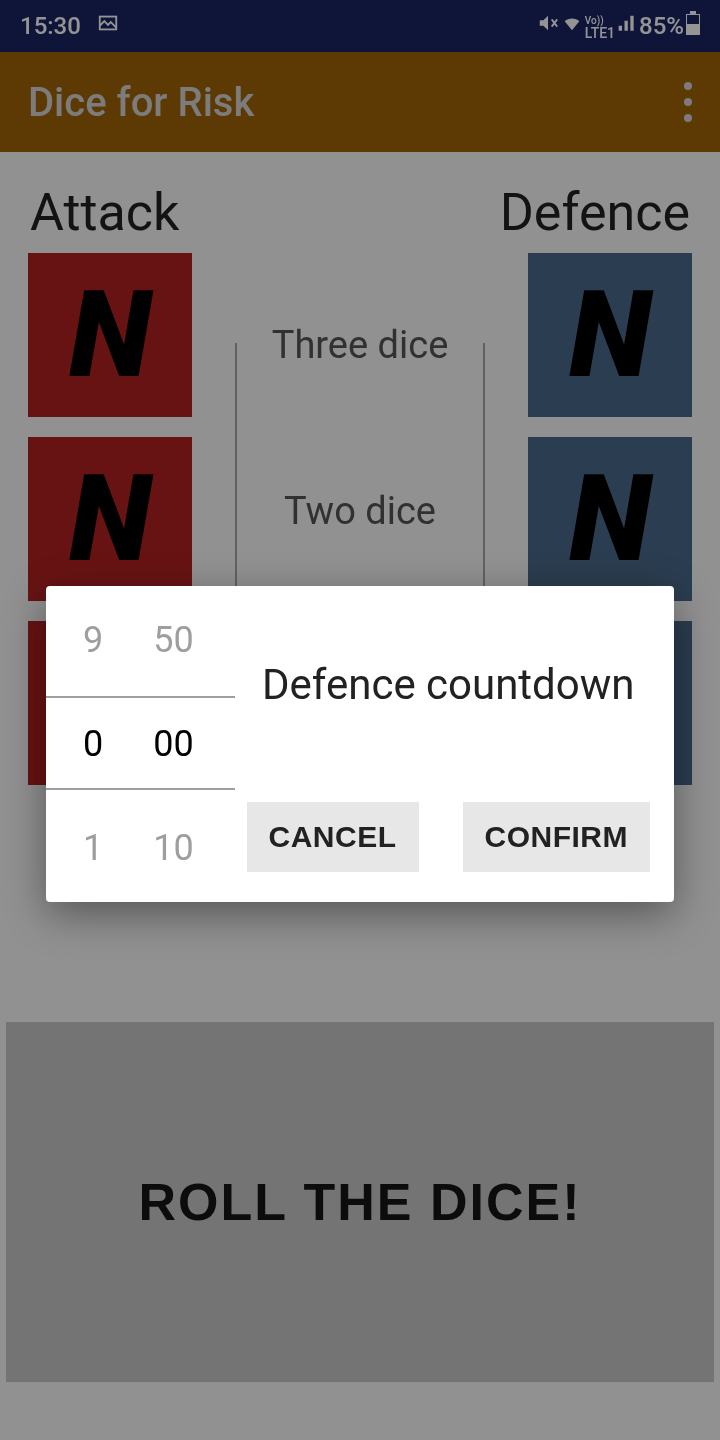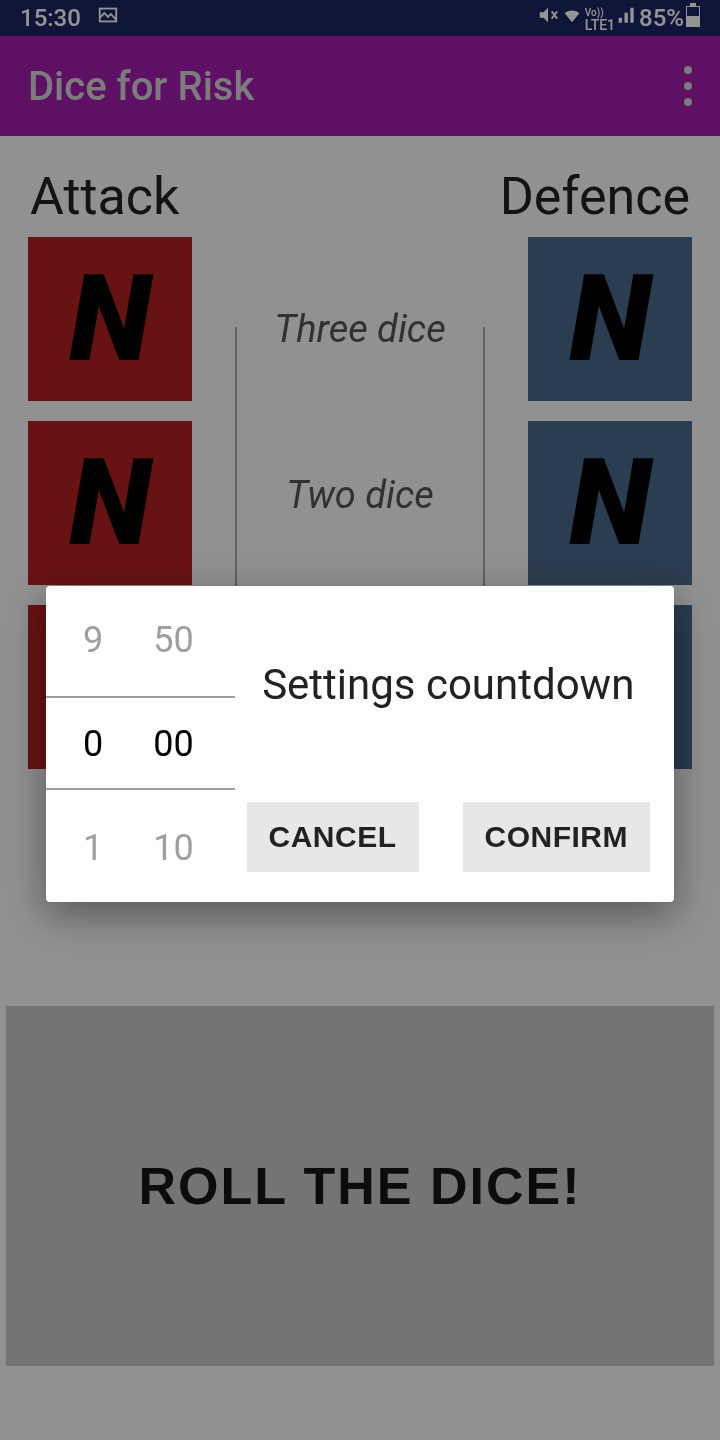--- a/index.html
+++ b/index.html
@@ -1,31 +1,31 @@
 <!DOCTYPE html>
 <html><head>
 <meta charset="utf-8">
 <style>
   * { box-sizing: border-box; margin: 0; padding: 0; }
   html, body { width: 720px; height: 1440px; overflow: hidden; font-family: Roboto, Arial, sans-serif; }
   body { background: #fafafa; position: relative; }
 
   
   .status-bar {
-    height: 36px; background: #1a2362; color: #fff;
+    height: 52px; background: #1a2362; color: #fff;
     display: flex; align-items: center; justify-content: space-between;
     padding: 0 20px; font-size: 24px; font-weight: 500;
   }
   .status-left { display: flex; align-items: center; gap: 16px; }
   .status-right { display: flex; align-items: center; gap: 2px; }
   .status-right .lte { font-size: 14px; line-height: 1; }
 
   
   .app-bar {
-    height: 100px; background: #a21caf; color: #d6d6d6;
+    height: 100px; background: #a16207; color: #d6d6d6;
     display: flex; align-items: center; justify-content: space-between;
     padding: 0 28px;
   }
   .app-title { font-size: 40px; font-weight: 500; }
   .menu-dots { display: flex; flex-direction: column; gap: 8px; }
   .menu-dots span { width: 8px; height: 8px; border-radius: 50%; background: #d6d6d6; }
 
   
   .main { position: relative; height: calc(1440px - 152px); }
   .labels-row {
@@ -38,21 +38,21 @@
   .dice-col.left { position: absolute; left: 28px; top: 0; }
   .dice-col.right { position: absolute; right: 28px; top: 0; }
   .die {
     width: 164px; height: 164px; display: flex; align-items: center; justify-content: center;
     font-size: 120px; font-weight: 900; font-style: italic; color: #000;
   }
   .die.red { background: #b42222; }
   .die.blue { background: #4a6a8a; }
 
   .mid-labels { position: absolute; left: 50%; transform: translateX(-50%); top: 70px; text-align: center; }
-  .mid-label { font-size: 38px; color: #555; line-height: 1.2; margin-bottom: 120px; font-style: italic; }
+  .mid-label { font-size: 38px; color: #555; line-height: 1.2; margin-bottom: 120px; }
 
   .vline { position: absolute; width: 2px; background: #aaa; top: 90px; height: 460px; }
   .vline.l { left: 235px; }
   .vline.r { right: 235px; }
 
   .scores {
     position: absolute; top: 650px; left: 0; right: 0;
     display: flex; align-items: center; justify-content: space-between;
     padding: 0 50px;
   }
@@ -210,19 +210,19 @@
       <div class="pnum">0</div>
       <div class="pnum faded">1</div>
     </div>
     <div class="picker-col c2">
       <div class="pnum faded">50</div>
       <div class="pnum">00</div>
       <div class="pnum faded">10</div>
     </div>
   </div>
   <div class="dialog-right">
-    <div class="dialog-title">Settings countdown</div>
+    <div class="dialog-title">Defence countdown</div>
     <div class="dialog-actions">
       <button class="dlg-btn">CANCEL</button>
       <button class="dlg-btn">CONFIRM</button>
     </div>
   </div>
 </div>
 
 </body></html>

